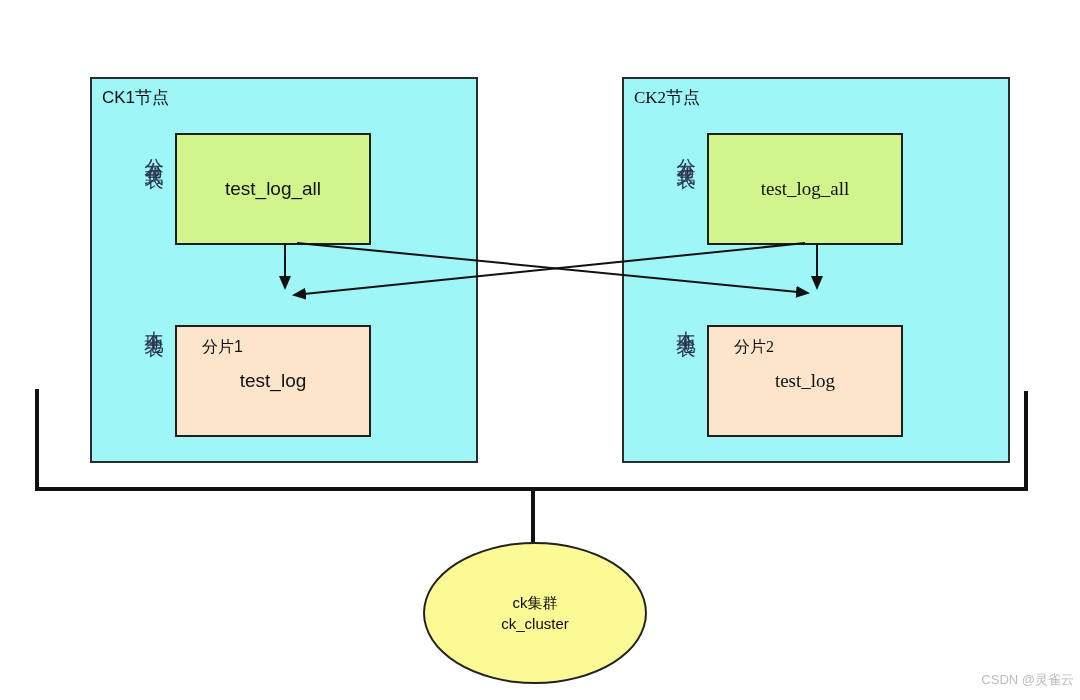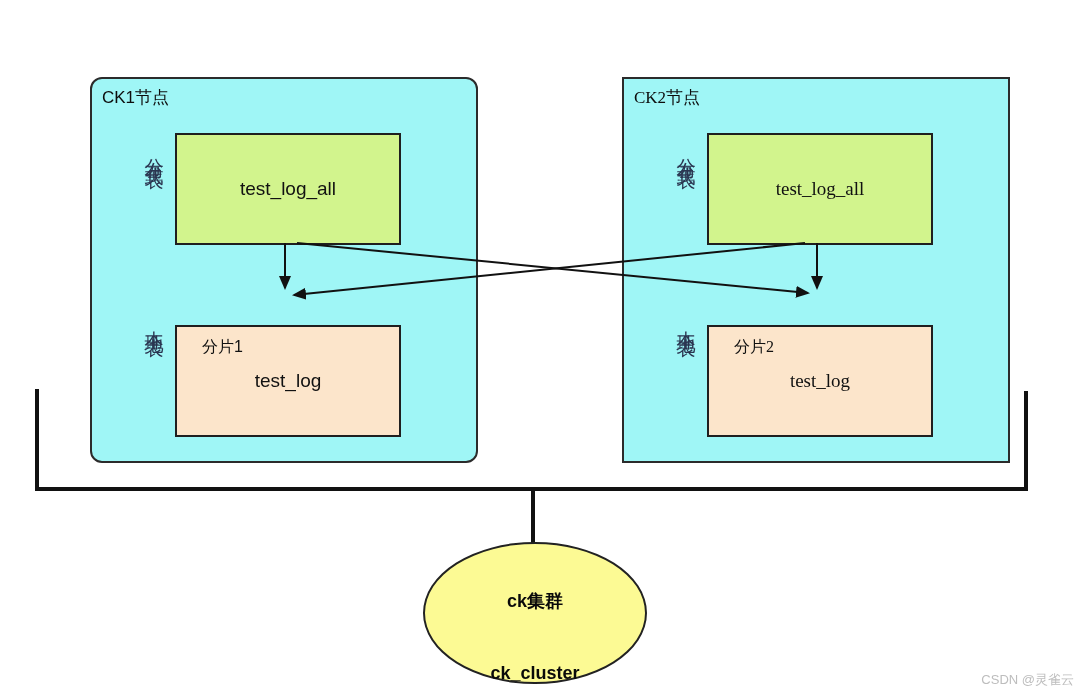--- a/index.html
+++ b/index.html
@@ -8,44 +8,44 @@
 
   
   .node{position:absolute;width:388px;height:386px;background:#9ff6f6;border:2px solid #2b2b2b;box-sizing:border-box;z-index:1;}
   .node-title{position:absolute;left:10px;top:7px;font-size:17px;color:#0d0d0d;}
 
   .vlabel{position:absolute;writing-mode:vertical-rl;text-orientation:upright;
           font-size:19px;line-height:1;letter-spacing:4px;color:#2a3550;}
   .vlabel-dist{left:53px;top:64px;}
   .vlabel-local{left:53px;top:236px;}
 
-  .tablebox{position:absolute;left:83px;width:226px;height:112px;box-sizing:border-box;
+  .tablebox{position:absolute;left:83px;width:196px;height:112px;box-sizing:border-box;
             border:2px solid #1f1f1f;display:flex;align-items:center;justify-content:center;}
   .tablebox-green{top:54px;background:#d2f48d;}
   .tablebox-peach{top:218px;background:#fce5cb;margin-top:28px;}
   .table-name{font-size:19px;color:#111;}
   .shard-label{position:absolute;left:25px;top:10px;font-size:16px;color:#111;}
 
   
   .connectors{position:absolute;left:0;top:0;width:1080px;height:700px;z-index:2;pointer-events:none;}
 
   
   .cluster-ellipse{position:absolute;left:423px;top:542px;width:220px;height:138px;
             background:#fcfa94;border:2px solid #222;border-radius:50%;z-index:3;
             display:flex;flex-direction:column;align-items:center;justify-content:center;gap:3px;}
-  .cluster-ellipse div{font-size:18px;font-weight:bold;color:#0a0a0a;line-height:1.15;margin-top:48px;}
+  .cluster-ellipse div{font-size:15px;font-weight:normal;color:#0a0a0a;line-height:1.15;}
 
   .watermark{position:absolute;right:6px;top:671px;font-size:13px;color:#bdbdbd;z-index:4;text-align:center;}
 </style>
 </head>
 <body>
 
 <div class="stage">
 
-  <div class="node" style="left:90px;top:77px;border-radius:12px;">
+  <div class="node" style="left:90px;top:77px;">
     <div class="node-title">CK1节点</div>
     <div class="vlabel vlabel-dist">分布式表</div>
     <div class="tablebox tablebox-green">
       <span class="table-name">test_log_all</span>
     </div>
     <div class="vlabel vlabel-local">本地表</div>
     <div class="tablebox tablebox-peach">
       <span class="shard-label">分片1</span>
       <span class="table-name">test_log</span>
     </div>

